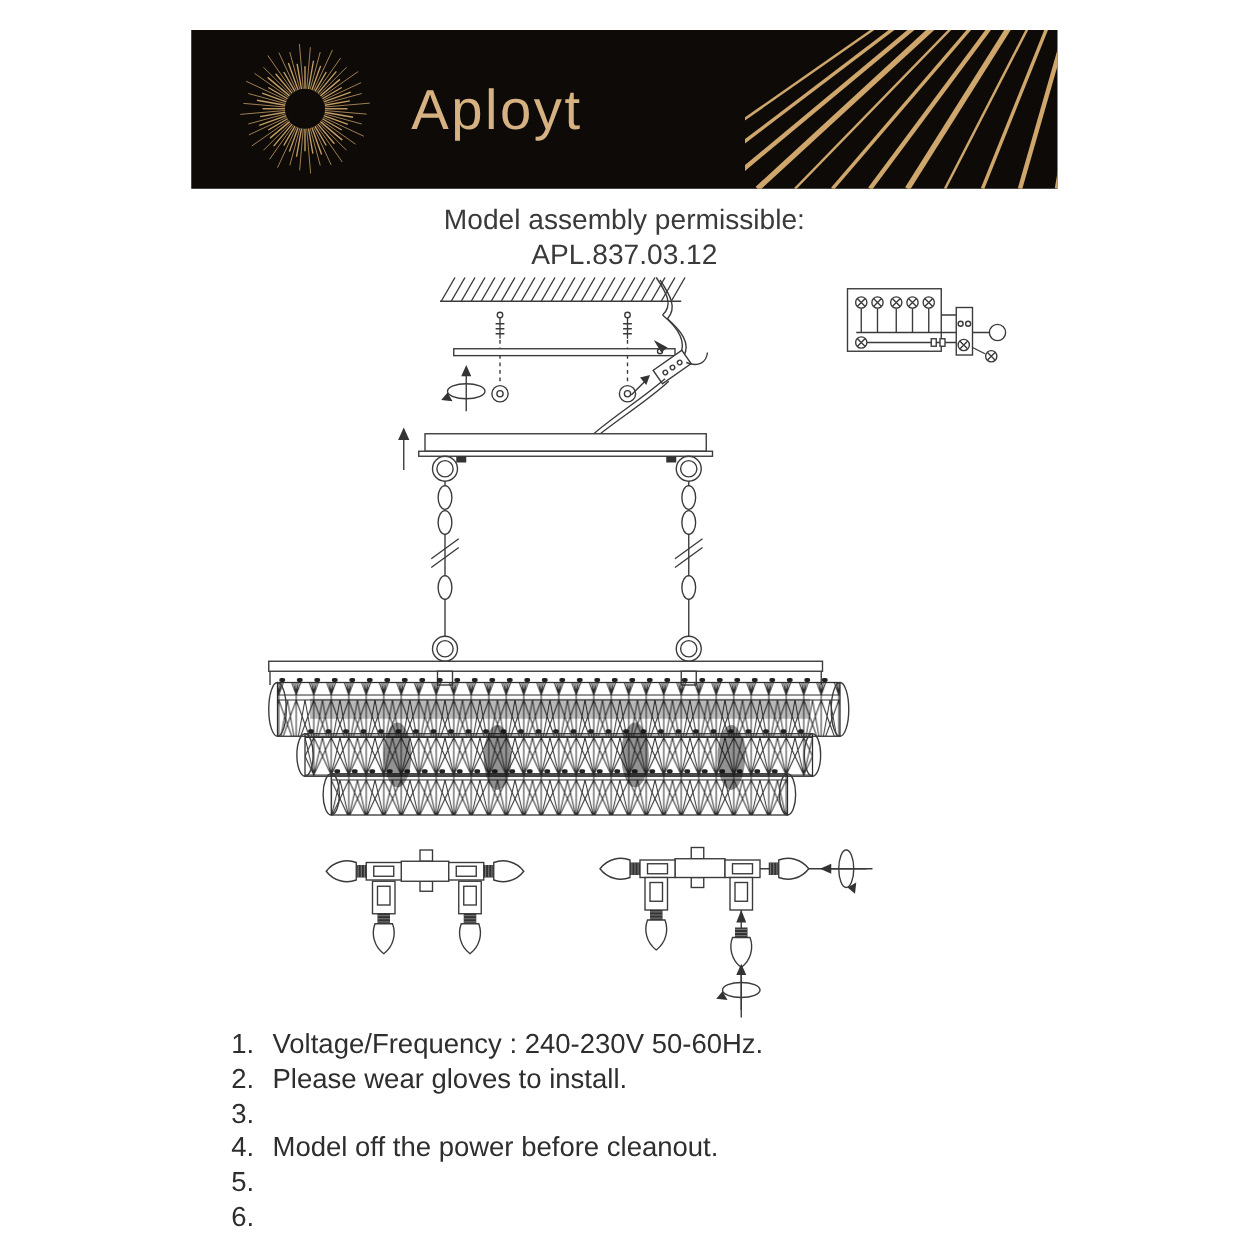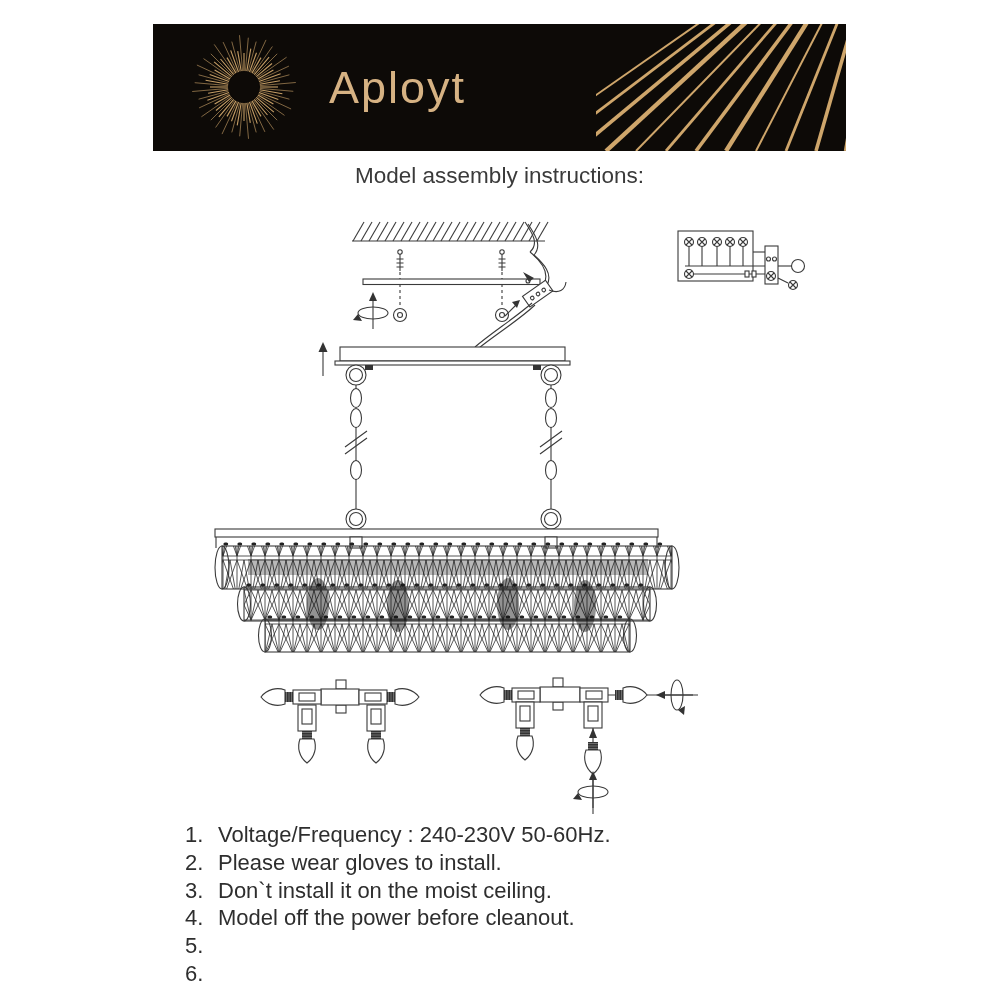--- a/index.html
+++ b/index.html
@@ -128,21 +128,22 @@
           <line x1="295" y1="-135" x2="160" y2="127" stroke="#cfa66b" stroke-width="2"></line>
           <line x1="295" y1="-135" x2="190" y2="127" stroke="#cfa66b" stroke-width="2.8"></line>
           <line x1="295" y1="-135" x2="220" y2="127" stroke="#cfa66b" stroke-width="3.6"></line>
           <line x1="295" y1="-135" x2="250" y2="127" stroke="#cfa66b" stroke-width="4.4"></line>
           <line x1="295" y1="-135" x2="280" y2="127" stroke="#cfa66b" stroke-width="2"></line>
         </g>
     </svg>
   </header>
 
   <div class="titleblock">
-    <div>Model assembly instructions:</div>
+    <div>Model assembly permissible:</div>
+    <div>APL.837.03.12</div>
   </div>
 
   <svg class="diagram" viewBox="0 0 693 610">
     <defs>
       <pattern id="crysA" width="14" height="43" patternUnits="userSpaceOnUse">
         <path d="M0,0 V43 M14,0 V43 M0,2 L14,41 M14,2 L0,41 M7,2 L0,41 M7,2 L14,41 M0,2 H14 M0,41 H14" stroke="#2b2b2b" stroke-width="0.8" fill="none"></path>
       </pattern>
       <pattern id="crysB" width="14" height="34" patternUnits="userSpaceOnUse">
         <path d="M0,0 V34 M14,0 V34 M0,2 L14,32 M14,2 L0,32 M7,2 L0,32 M7,2 L14,32 M0,2 H14 M0,32 H14" stroke="#2b2b2b" stroke-width="0.8" fill="none"></path>
       </pattern>
@@ -349,21 +350,20 @@
     <li>
         <span class="num">1.</span>
         <span>Voltage/Frequency : 240-230V 50-60Hz.</span>
       </li>
     <li>
         <span class="num">2.</span>
         <span>Please wear gloves to install.</span>
       </li>
     <li>
         <span class="num">3.</span>
-        <span>Don`t install it on the moist ceiling.</span>
       </li>
     <li>
         <span class="num">4.</span>
         <span>Model off the power before cleanout.</span>
       </li>
     <li>
         <span class="num">5.</span>
       </li>
     <li>
         <span class="num">6.</span>

